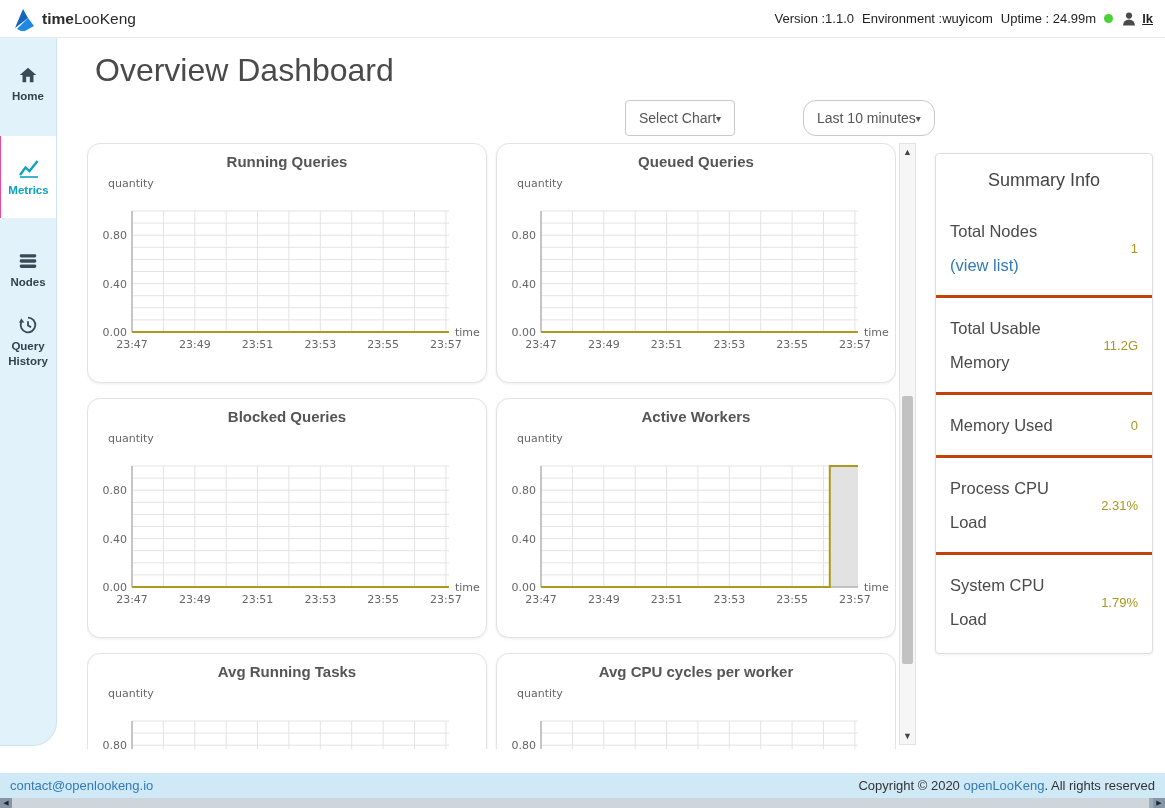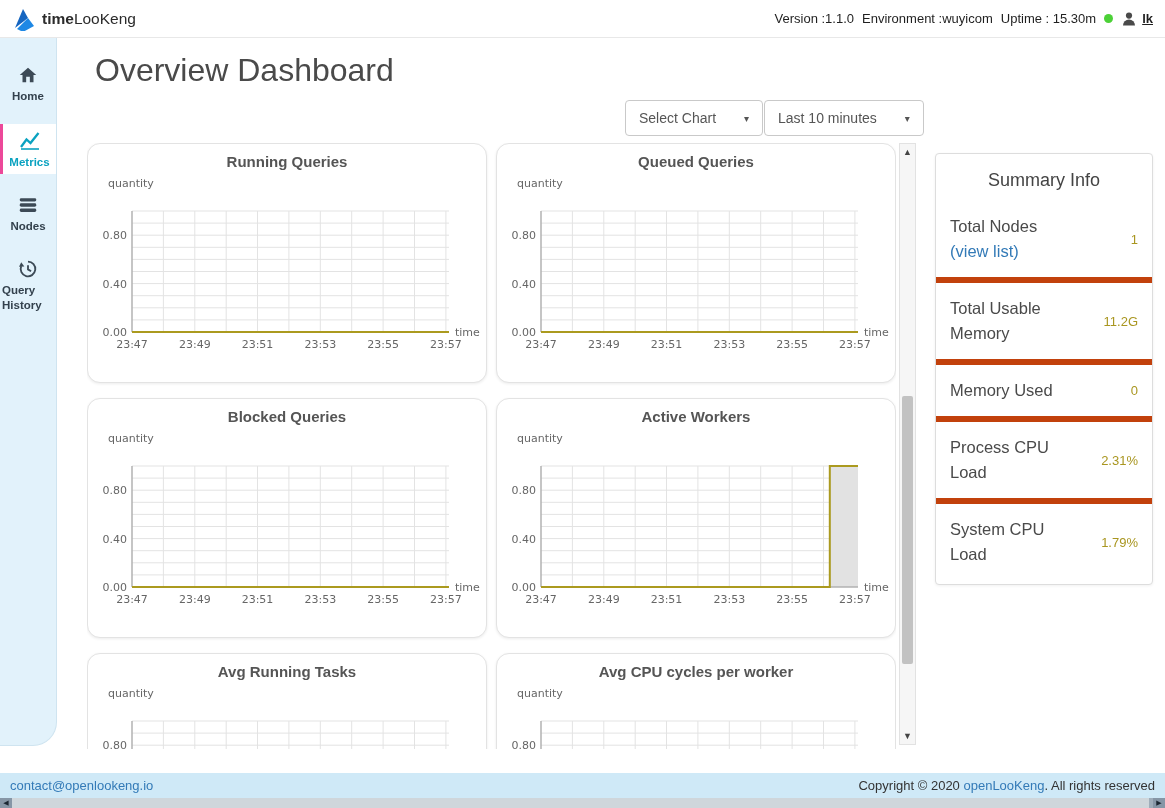--- a/index.html
+++ b/index.html
@@ -22,33 +22,33 @@
   .green-dot { width:9px; height:9px; border-radius:50%; background:#4cd137; display:inline-block; }
   .user-box { display:flex; align-items:center; gap:5px; font-weight:700;text-decoration:underline; }
 
   
   .sidebar {
     position:absolute; left:0; top:38px; width:57px; height:708px;
     background:#e2f2fb; border-right:1px solid #cfe4f0; border-bottom:1px solid #cfe4f0;
     border-bottom-right-radius:24px; padding-top:14px;
   }
   .side-item { display:flex; flex-direction:column; align-items:center; padding:12px 0; cursor:pointer; }
-  .side-item .lbl { font-size:11.5px; font-weight:700; color:#33414d; margin-top:3px; text-align:left; line-height:1.3; padding:0 2px; }
-  .side-item.active { background:#fff; border-left:3px solid #ec4899; margin:8px 0; padding:4px 0; }
+  .side-item .lbl { font-size:11.5px; font-weight:700; color:#33414d; margin-top:3px; text-align:center; line-height:1.3; padding:0 2px; }
+  .side-item.active { background:#fff; border-left:1px solid #ec4899; margin:20px 0; padding:20px 0; }
   .side-item.active .lbl { color:#0aa2c0; }
 
   
   .page-title { position:absolute; left:95px; top:52px; font-size:32px; font-weight:500; color:#4a4a4a; }
   .dropdown {
     position:absolute; top:100px; height:36px; background:#fff; border:1px solid #c9c9c9; border-radius:4px;
-    display:flex; align-items:center; gap:28px; padding:0 13px; font-size:14px; color:#555; cursor:pointer;
+    display:flex; align-items:center; gap:0; padding:0 13px; font-size:14px; color:#555; cursor:pointer;
   }
   .dropdown .caret { font-size:10px; color:#555; }
   #selectChart { left:625px; }
-  #timeRange  { left:764px; }
+  #timeRange  { left:803px;border-radius:13px; }
 
   .charts-viewport { position:absolute; left:87px; top:143px; width:809px; height:606px; overflow:hidden; }
   .charts-grid { display:grid; grid-template-columns:400px 400px; column-gap:9px; row-gap:15px; }
   .chart-card {
     width:400px; height:240px; background:#fff; border:1px solid #e3e3e3; border-radius:13px;
     box-shadow:0 1px 3px rgba(0,0,0,0.08); position:relative;
   }
   .chart-title { text-align:center; font-size:15px; font-weight:700; color:#555; margin-top:9px; }
   .chart-card svg { position:absolute; left:0; top:25px; }
   .tick { font-family:"DejaVu Sans", sans-serif; font-size:11px; fill:#666; }
@@ -59,22 +59,22 @@
   .v-arrow.up { top:3px; } .v-arrow.down { bottom:3px; }
   .v-thumb { position:absolute; left:2px; width:11px; top:252px; height:268px; background:#c2c2c2; border-radius:2px; cursor:pointer; }
 
   
   .summary {
     position:absolute; left:935px; top:153px; width:218px; background:#fff;
     border:1px solid #ddd; border-radius:4px; box-shadow:0 1px 3px rgba(0,0,0,0.06); padding-bottom:4px;
   }
   .summary-title { font-size:18px; color:#444; text-align:center; margin:16px 0 10px; font-weight:500; }
   .summary-row { display:flex; align-items:center; padding:13px 14px; }
-  .summary-row + .summary-row { border-top:6px solid #c2410c;gap:44px; }
-  .summary-label { font-size:16.5px; color:#4a4a4a; line-height:25px; max-width:112px; }
+  .summary-row + .summary-row { border-top:3px solid #c2410c;gap:44px; }
+  .summary-label { font-size:16.5px; color:#4a4a4a; line-height:34px; max-width:112px; }
   .summary-value { font-size:13px; color:#a99620; margin-left:auto; white-space:nowrap; }
   .link { color:#337ab7; text-decoration:none; cursor:pointer; }
 
   
   .footer {
     position:absolute; left:0; top:773px; width:1165px; height:25px; background:#cfe9f7;
     display:flex; align-items:center; justify-content:space-between; padding:0 10px; font-size:13px; color:#333;
   }
 
   
@@ -90,21 +90,21 @@
   <div class="brand">
     <svg width="24" height="24" viewBox="0 0 24 24">
       <polygon points="3,21 11,2 16,11" fill="#1565c0"></polygon>
       <polygon points="5,22 16,11 22,19 11,25" fill="#1e88e5"></polygon>
     </svg>
     <span class="brand-txt"><span class="b">time</span><span>LooKeng</span></span>
   </div>
   <div class="topbar-right">
     <span>Version :1.1.0</span>
     <span>Environment :wuyicom</span>
-    <span>Uptime : 15.30m</span>
+    <span>Uptime : 24.99m</span>
     <span class="green-dot"></span>
     <span class="user-box">
       <svg width="16" height="16" viewBox="0 0 16 16">
         <circle cx="8" cy="4.6" r="3.1" fill="#4a4a4a"></circle>
         <path d="M2 14.5 a6 6 0 0 1 12 0 Z" fill="#4a4a4a"></path>
       </svg>
       <span>lk</span>
     </span>
   </div>
 </div>

